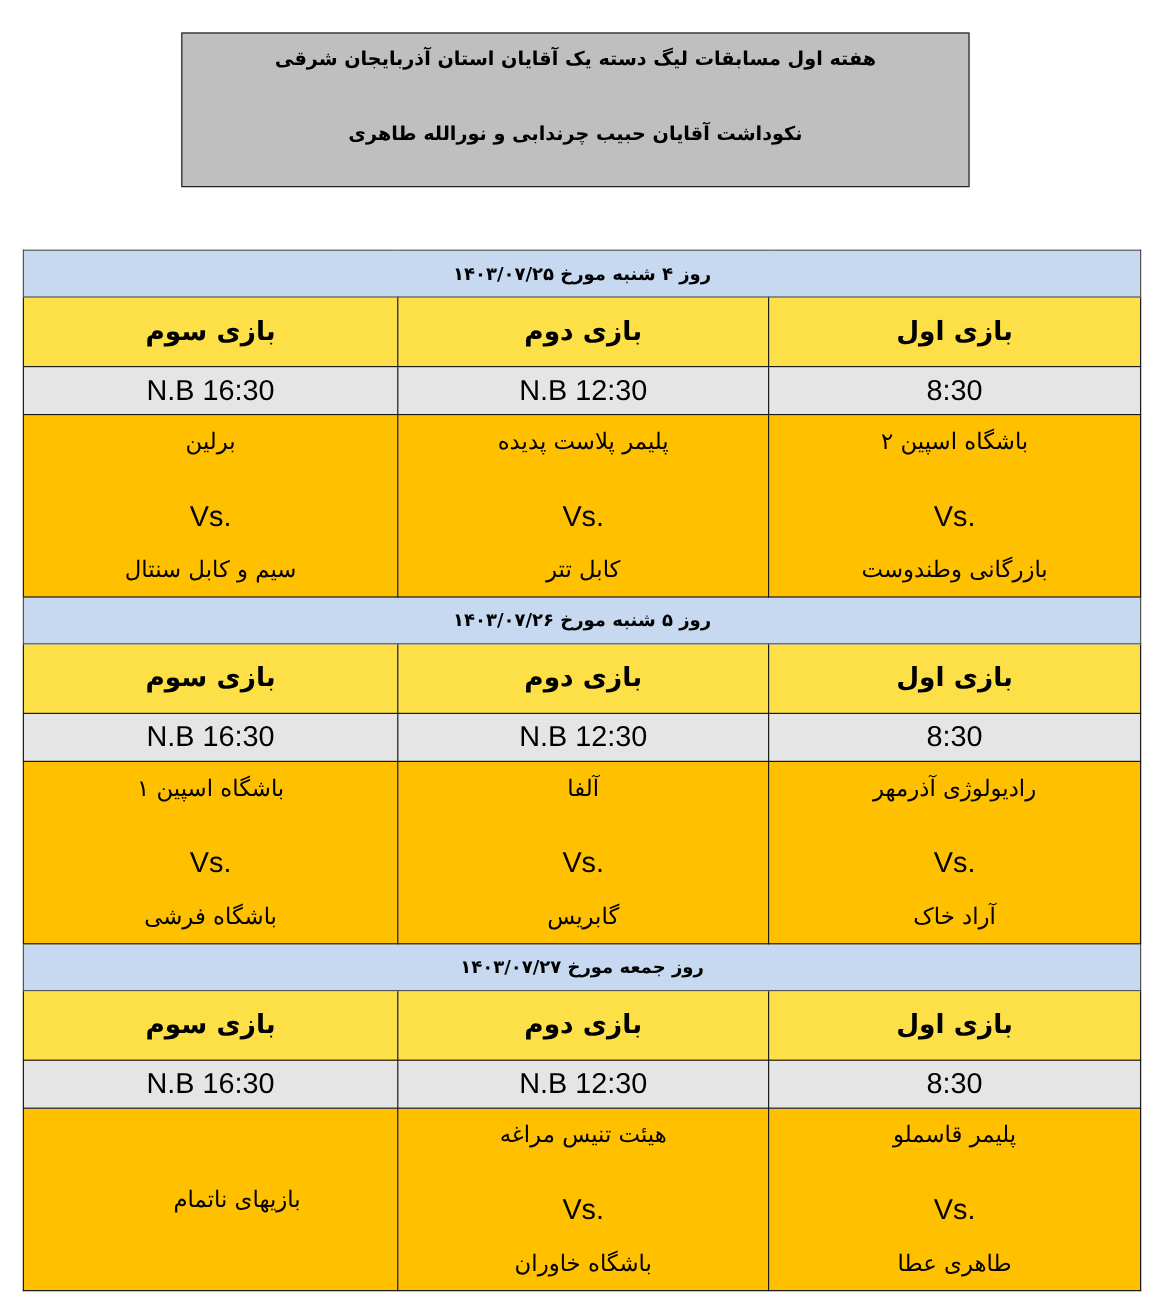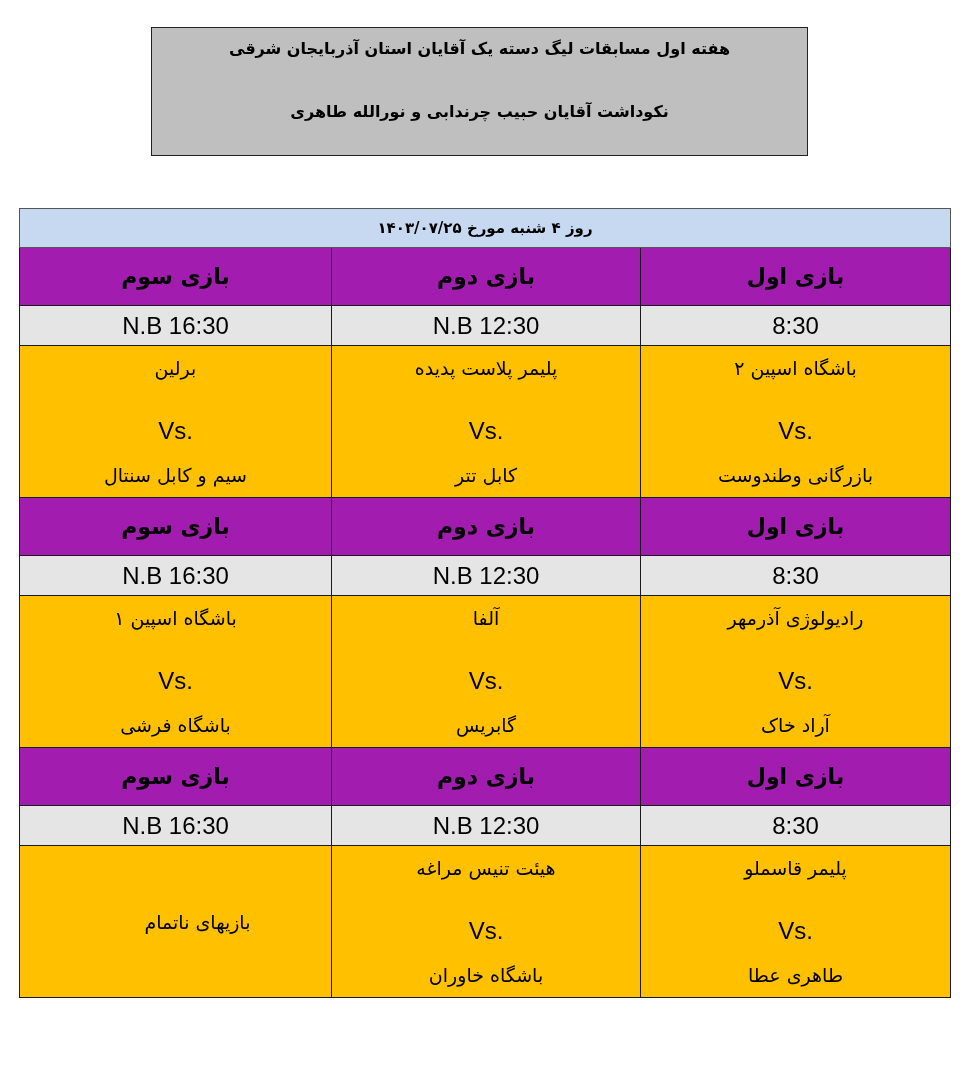--- a/index.html
+++ b/index.html
@@ -59,21 +59,21 @@
 
   tr.day-row td {
     background: #c6d9f0;
     height: 39px;
     font-weight: bold;
     font-size: 15px;
     border-color: #555;
     margin-left: 46px;
   }
   tr.game-row td {
-    background: #a21caf;
+    background: #fde047;
     height: 58px;
     font-weight: bold;
     font-size: 22px;
   }
   tr.time-row td {
     background: #e5e5e5;
     height: 40px;
     font-family: "Liberation Sans", sans-serif;
     font-size: 24px;
   }
@@ -144,20 +144,23 @@
       <span class="vs">Vs.</span>
       <span class="team">کابل تتر</span>
     </td>
     <td>
       <span class="team">برلین</span>
       <span class="vs">Vs.</span>
       <span class="team">سیم و کابل سنتال</span>
     </td>
   </tr>
 
+  <tr class="day-row">
+    <td colspan="3">روز ۵ شنبه مورخ ۱۴۰۳/۰۷/۲۶</td>
+  </tr>
   <tr class="game-row">
     <td>بازی اول</td>
     <td>بازی دوم</td>
     <td>بازی سوم</td>
   </tr>
   <tr class="time-row">
     <td><span class="ltr">8:30</span></td>
     <td><span class="ltr">N.B 12:30</span></td>
     <td><span class="ltr">N.B 16:30</span></td>
   </tr>
@@ -172,20 +175,23 @@
       <span class="vs">Vs.</span>
       <span class="team">گابریس</span>
     </td>
     <td>
       <span class="team">باشگاه اسپین ۱</span>
       <span class="vs">Vs.</span>
       <span class="team">باشگاه فرشی</span>
     </td>
   </tr>
 
+  <tr class="day-row">
+    <td colspan="3">روز جمعه مورخ ۱۴۰۳/۰۷/۲۷</td>
+  </tr>
   <tr class="game-row">
     <td>بازی اول</td>
     <td>بازی دوم</td>
     <td>بازی سوم</td>
   </tr>
   <tr class="time-row">
     <td><span class="ltr">8:30</span></td>
     <td><span class="ltr">N.B 12:30</span></td>
     <td><span class="ltr">N.B 16:30</span></td>
   </tr>

